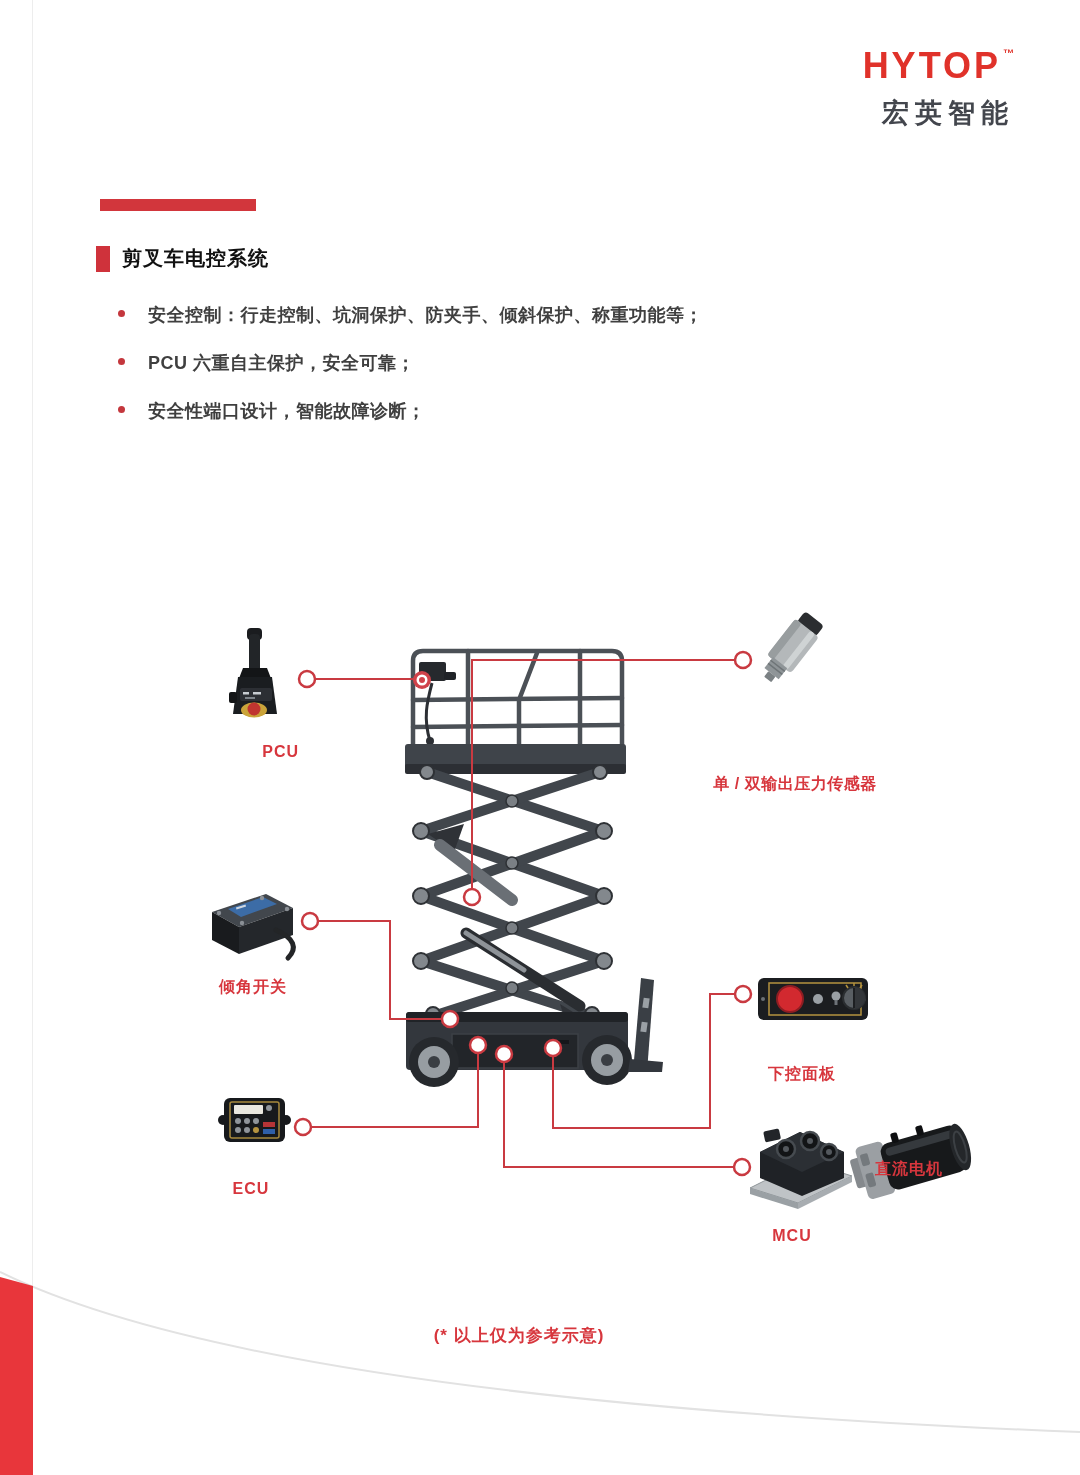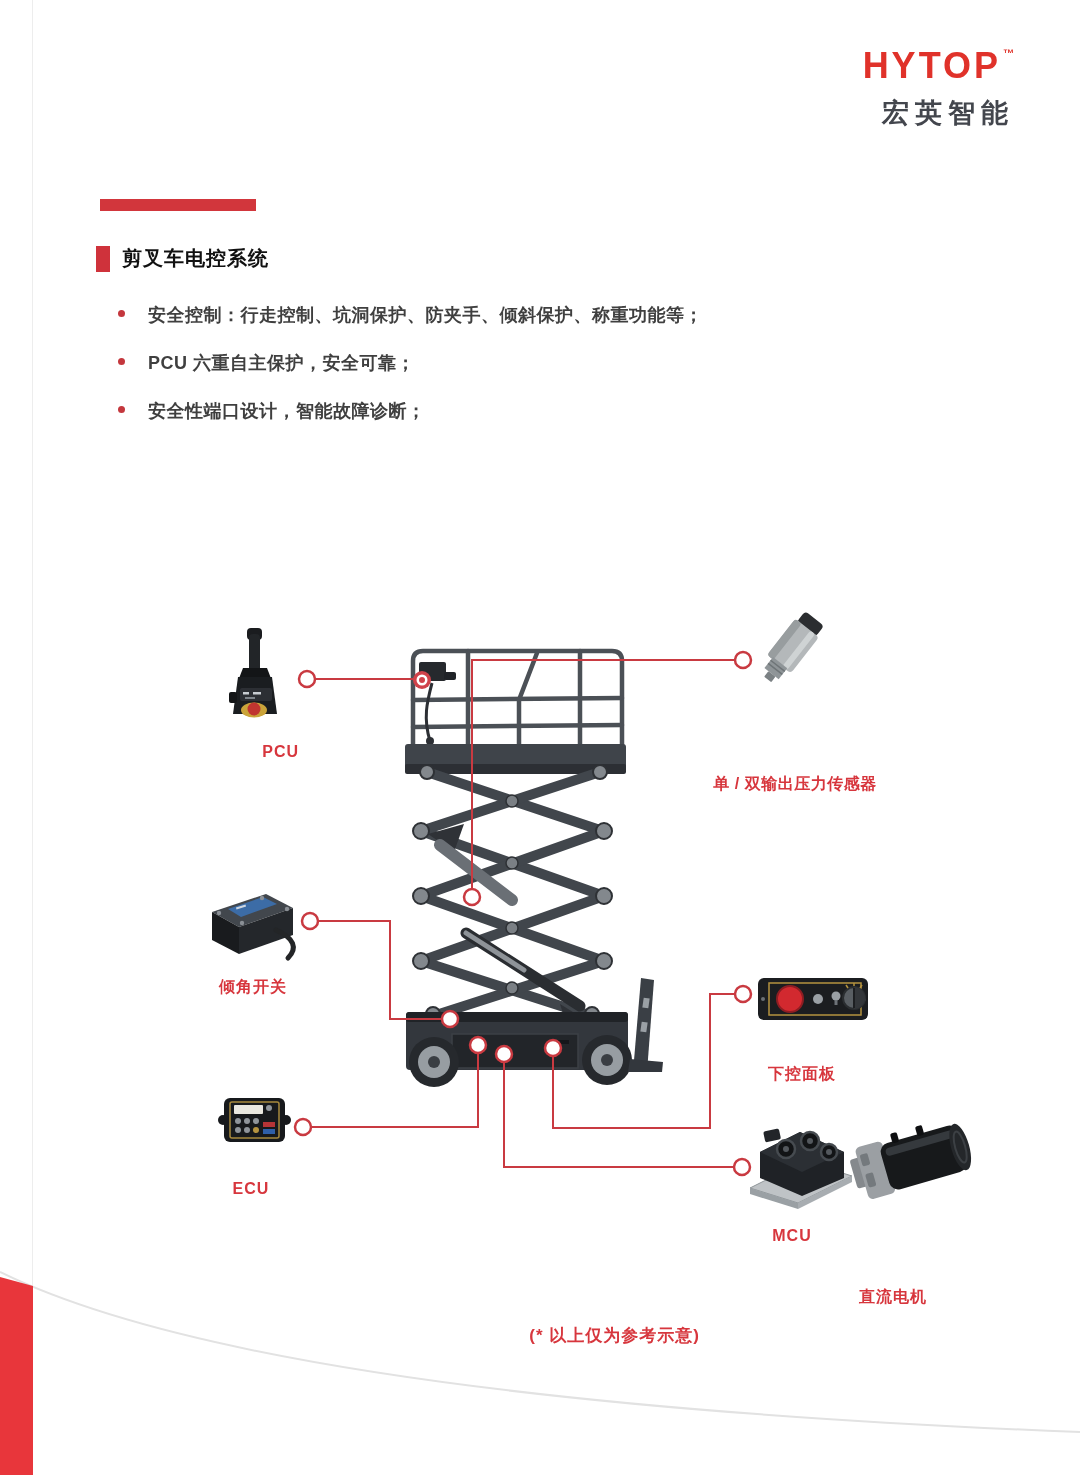--- a/index.html
+++ b/index.html
@@ -24,21 +24,21 @@
   .section-square{width:14px;height:26px;background:#cf323b;margin-right:12px;}
   .section-title{font-size:20px;font-weight:800;color:#111;letter-spacing:1px;font-family:Liberation Mono, monospace;}
   
   .bullets{position:absolute;left:118px;top:303px;width:620px;list-style:none;font-weight:bold;}
   .bullets li{position:relative;padding-left:30px;margin-bottom:24px;font-size:18px;color:var(--body_text);letter-spacing:.5px;}
   .bullets li::before{content:"";position:absolute;left:0;top:7px;width:7px;height:7px;border-radius:50%;background:#c4373d;}
   
   .dlabel{position:absolute;width:100px;text-align:center;font-size:16px;font-weight:700;color:var(--label_red);letter-spacing:1px;}
   .dlabel.wide{width:200px;letter-spacing:0.5px;}
   
-  .footnote{position:absolute;left:370px;top:1324px;width:330px;text-align:right;font-size:17px;font-weight:700;color:var(--label_red);letter-spacing:1px;}
+  .footnote{position:absolute;left:354px;top:1324px;width:330px;text-align:center;font-size:17px;font-weight:700;color:var(--label_red);letter-spacing:1px;}
   
   .curve-svg{position:absolute;left:0;top:1260px;}
   .corner-bar{position:absolute;left:0;top:1277px;width:33px;height:198px;background:#e8363b;clip-path:polygon(0 0,100% 9px,100% 100%,0 100%);}
   .diagram-svg{position:absolute;left:0;top:600px;}
 </style>
 </head>
 <body>
 
 <div class="page">
 
@@ -271,21 +271,21 @@
       <circle cx="422" cy="680" r="3" fill="#d0424a"></circle>
     </g>
   </svg>
 
   <div class="dlabel" style="left:199px;top:743px;text-align:right;">PCU</div>
   <div class="dlabel wide" style="left:695px;top:738px;margin-top:36px;">单 / 双输出压力传感器</div>
   <div class="dlabel" style="left:203px;top:977px;">倾角开关</div>
   <div class="dlabel" style="left:752px;top:1064px;">下控面板</div>
   <div class="dlabel" style="left:201px;top:1180px;">ECU</div>
   <div class="dlabel" style="left:742px;top:1227px;">MCU</div>
-  <div class="dlabel" style="left:843px;top:1287px;">直流电机</div>
+  <div class="dlabel" style="left:843px;top:1159px;text-align:right;">直流电机</div>
 
   <div class="footnote">(* 以上仅为参考示意)</div>
 
   <svg class="curve-svg" width="1080" height="215" viewBox="0 0 1080 215">
     <path d="M0,12 Q260,140 1080,172" fill="none" stroke="#e2e2e2" stroke-width="2"></path>
   </svg>
   <div class="corner-bar"></div>
 
 </div>
 

